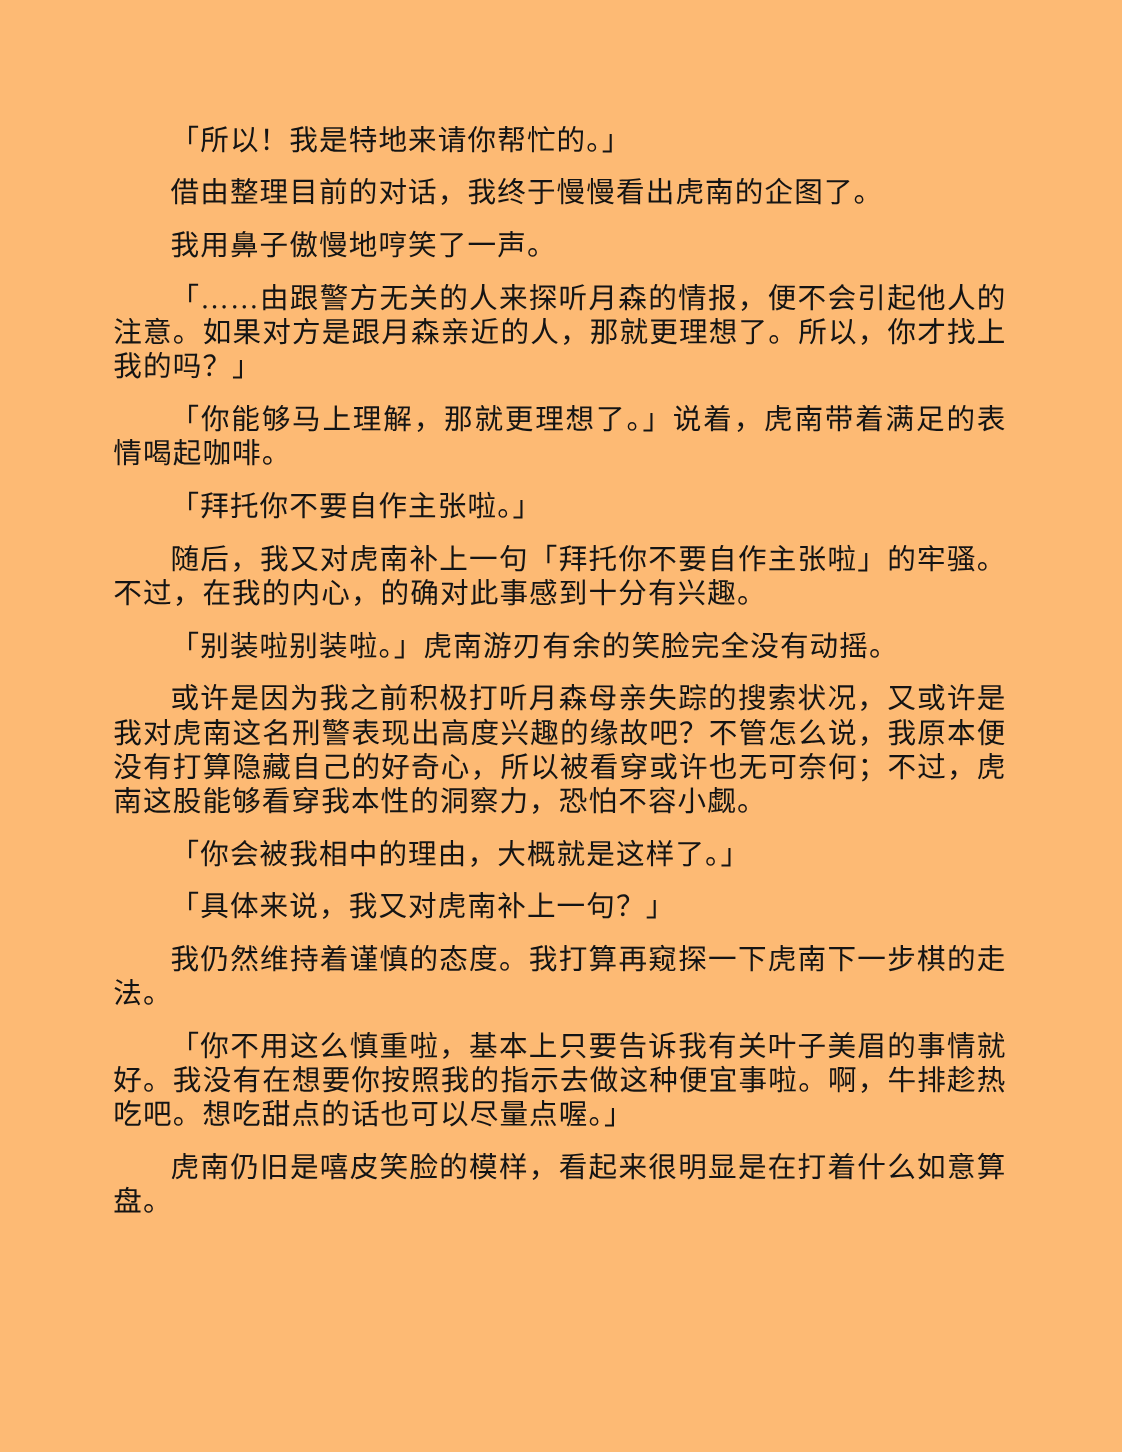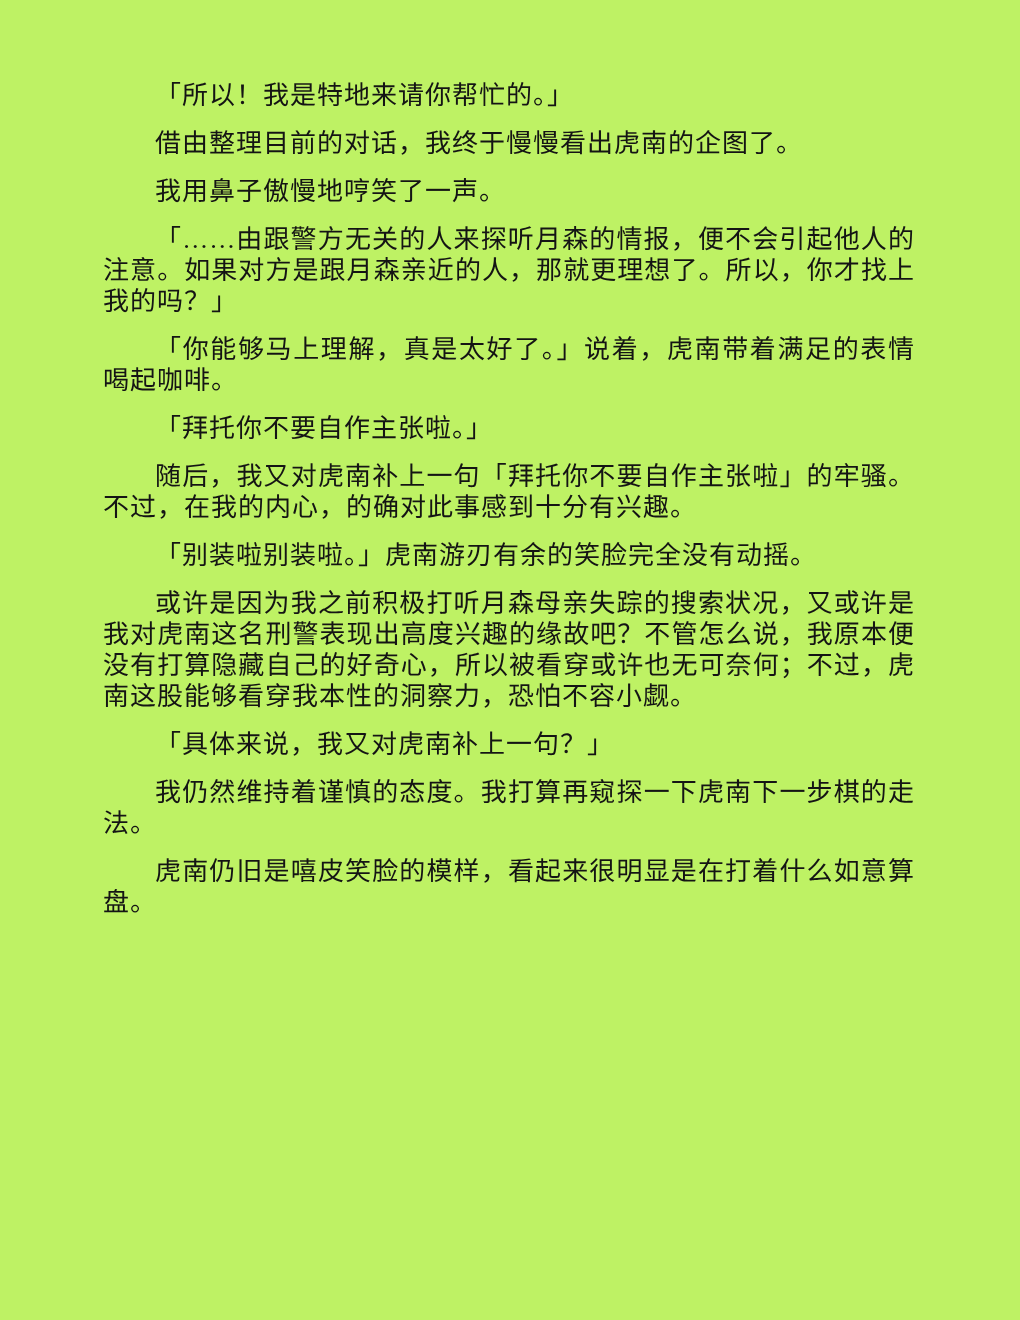--- a/index.html
+++ b/index.html
@@ -10,43 +10,45 @@
     width: 1020px;
     height: 1320px;
     background: #ffffff;
     overflow: hidden;
     font-family: "Liberation Serif", "DejaVu Serif", serif;
   }
   .page {
     box-sizing: border-box;
     width: 1020px;
     height: 1320px;
-    padding: 80px 105px 40px 103px;
-    background: #bef264;
+    padding: 112px 105px 40px 103px;
+    background: #fdba74;
   }
   .page p {
     margin: 0 0 17px 0;
     font-size: 26px;
     line-height: 31px;
     letter-spacing: 1px;
     color: #141414;
     text-indent: 2em;
     text-align: justify;
     word-break: break-all;
   }
 </style>
 </head>
 <body>
 
 <div class="page">
   <p>「所以！我是特地来请你帮忙的。」</p>
   <p>借由整理目前的对话，我终于慢慢看出虎南的企图了。</p>
   <p>我用鼻子傲慢地哼笑了一声。</p>
   <p>「……由跟警方无关的人来探听月森的情报，便不会引起他人的注意。如果对方是跟月森亲近的人，那就更理想了。所以，你才找上我的吗？」</p>
-  <p>「你能够马上理解，真是太好了。」说着，虎南带着满足的表情喝起咖啡。</p>
+  <p>「你能够马上理解，那就更理想了。」说着，虎南带着满足的表情喝起咖啡。</p>
   <p>「拜托你不要自作主张啦。」</p>
   <p>随后，我又对虎南补上一句「拜托你不要自作主张啦」的牢骚。不过，在我的内心，的确对此事感到十分有兴趣。</p>
   <p>「别装啦别装啦。」虎南游刃有余的笑脸完全没有动摇。</p>
   <p>或许是因为我之前积极打听月森母亲失踪的搜索状况，又或许是我对虎南这名刑警表现出高度兴趣的缘故吧？不管怎么说，我原本便没有打算隐藏自己的好奇心，所以被看穿或许也无可奈何；不过，虎南这股能够看穿我本性的洞察力，恐怕不容小觑。</p>
+  <p>「你会被我相中的理由，大概就是这样了。」</p>
   <p>「具体来说，我又对虎南补上一句？」</p>
   <p>我仍然维持着谨慎的态度。我打算再窥探一下虎南下一步棋的走法。</p>
+  <p>「你不用这么慎重啦，基本上只要告诉我有关叶子美眉的事情就好。我没有在想要你按照我的指示去做这种便宜事啦。啊，牛排趁热吃吧。想吃甜点的话也可以尽量点喔。」</p>
   <p>虎南仍旧是嘻皮笑脸的模样，看起来很明显是在打着什么如意算盘。</p>
 </div>
 
 </body></html>

